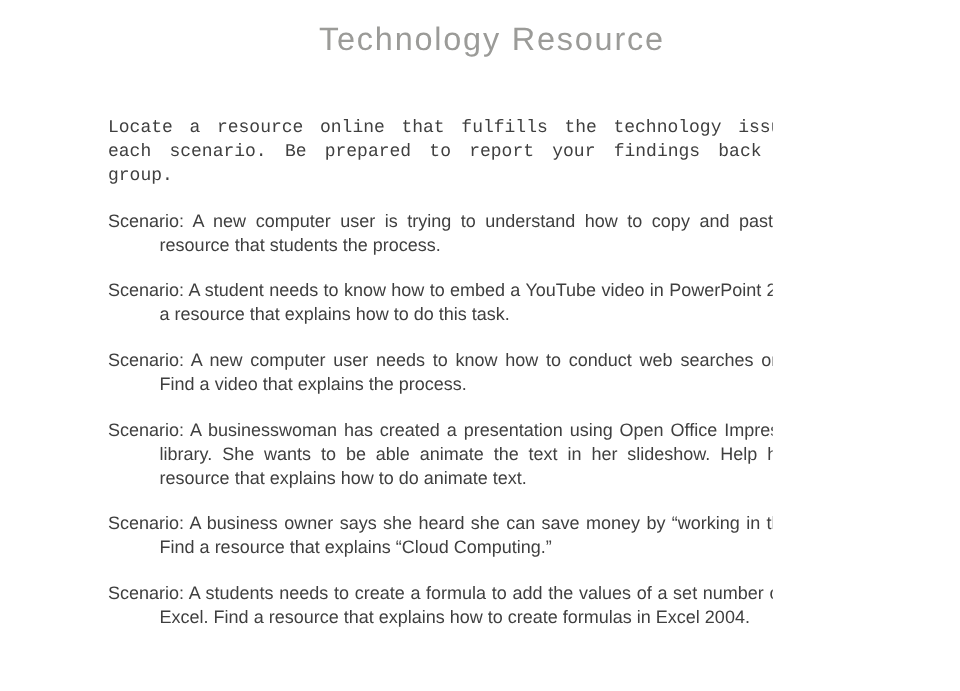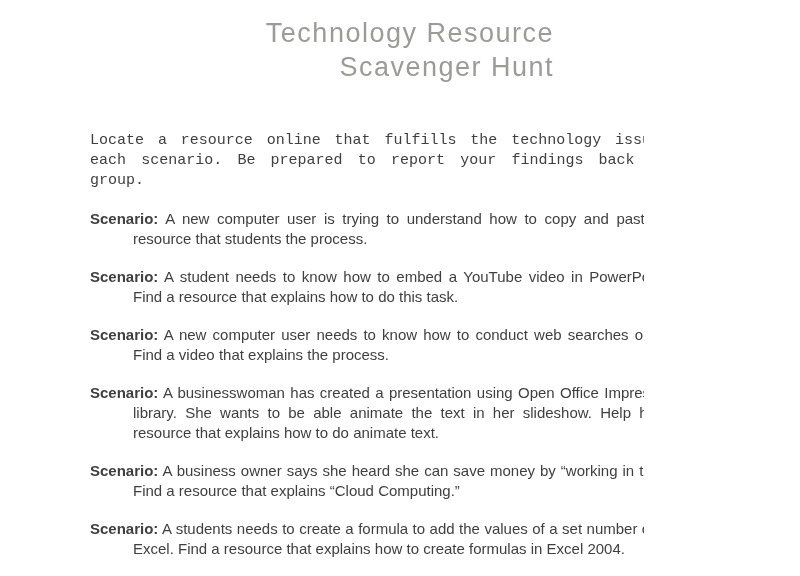--- a/index.html
+++ b/index.html
@@ -38,31 +38,30 @@
   .intro {
     margin: 0;
     font-family: Liberation Mono, monospace;
   }
   .scenario {
     margin-top: 18px;
     padding-left: 43px;
     text-indent: -43px;
   }
   .scenario .label {
-    font-weight: bold;
+    font-weight: normal;
   }
 </style>
 </head>
 <body>
 
 <div class="page">
 
   <header class="doc-header">
     <div class="title-line">Technology Resource</div>
-    <div class="title-line">Scavenger Hunt</div>
   </header>
 
   <main class="doc-body">
 
     <p class="intro">Locate a resource online that fulfills the technology issue from each scenario. Be prepared to report your findings back to the group.</p>
 
     <p class="scenario"><span class="label">Scenario:</span> <span>A new computer user is trying to understand how to copy and paste. Find a resource that students the process.</span></p>
 
     <p class="scenario"><span class="label">Scenario:</span> <span>A student needs to know how to embed a YouTube video in PowerPoint 2003.  Find a resource that explains how to do this task.</span></p>
 

